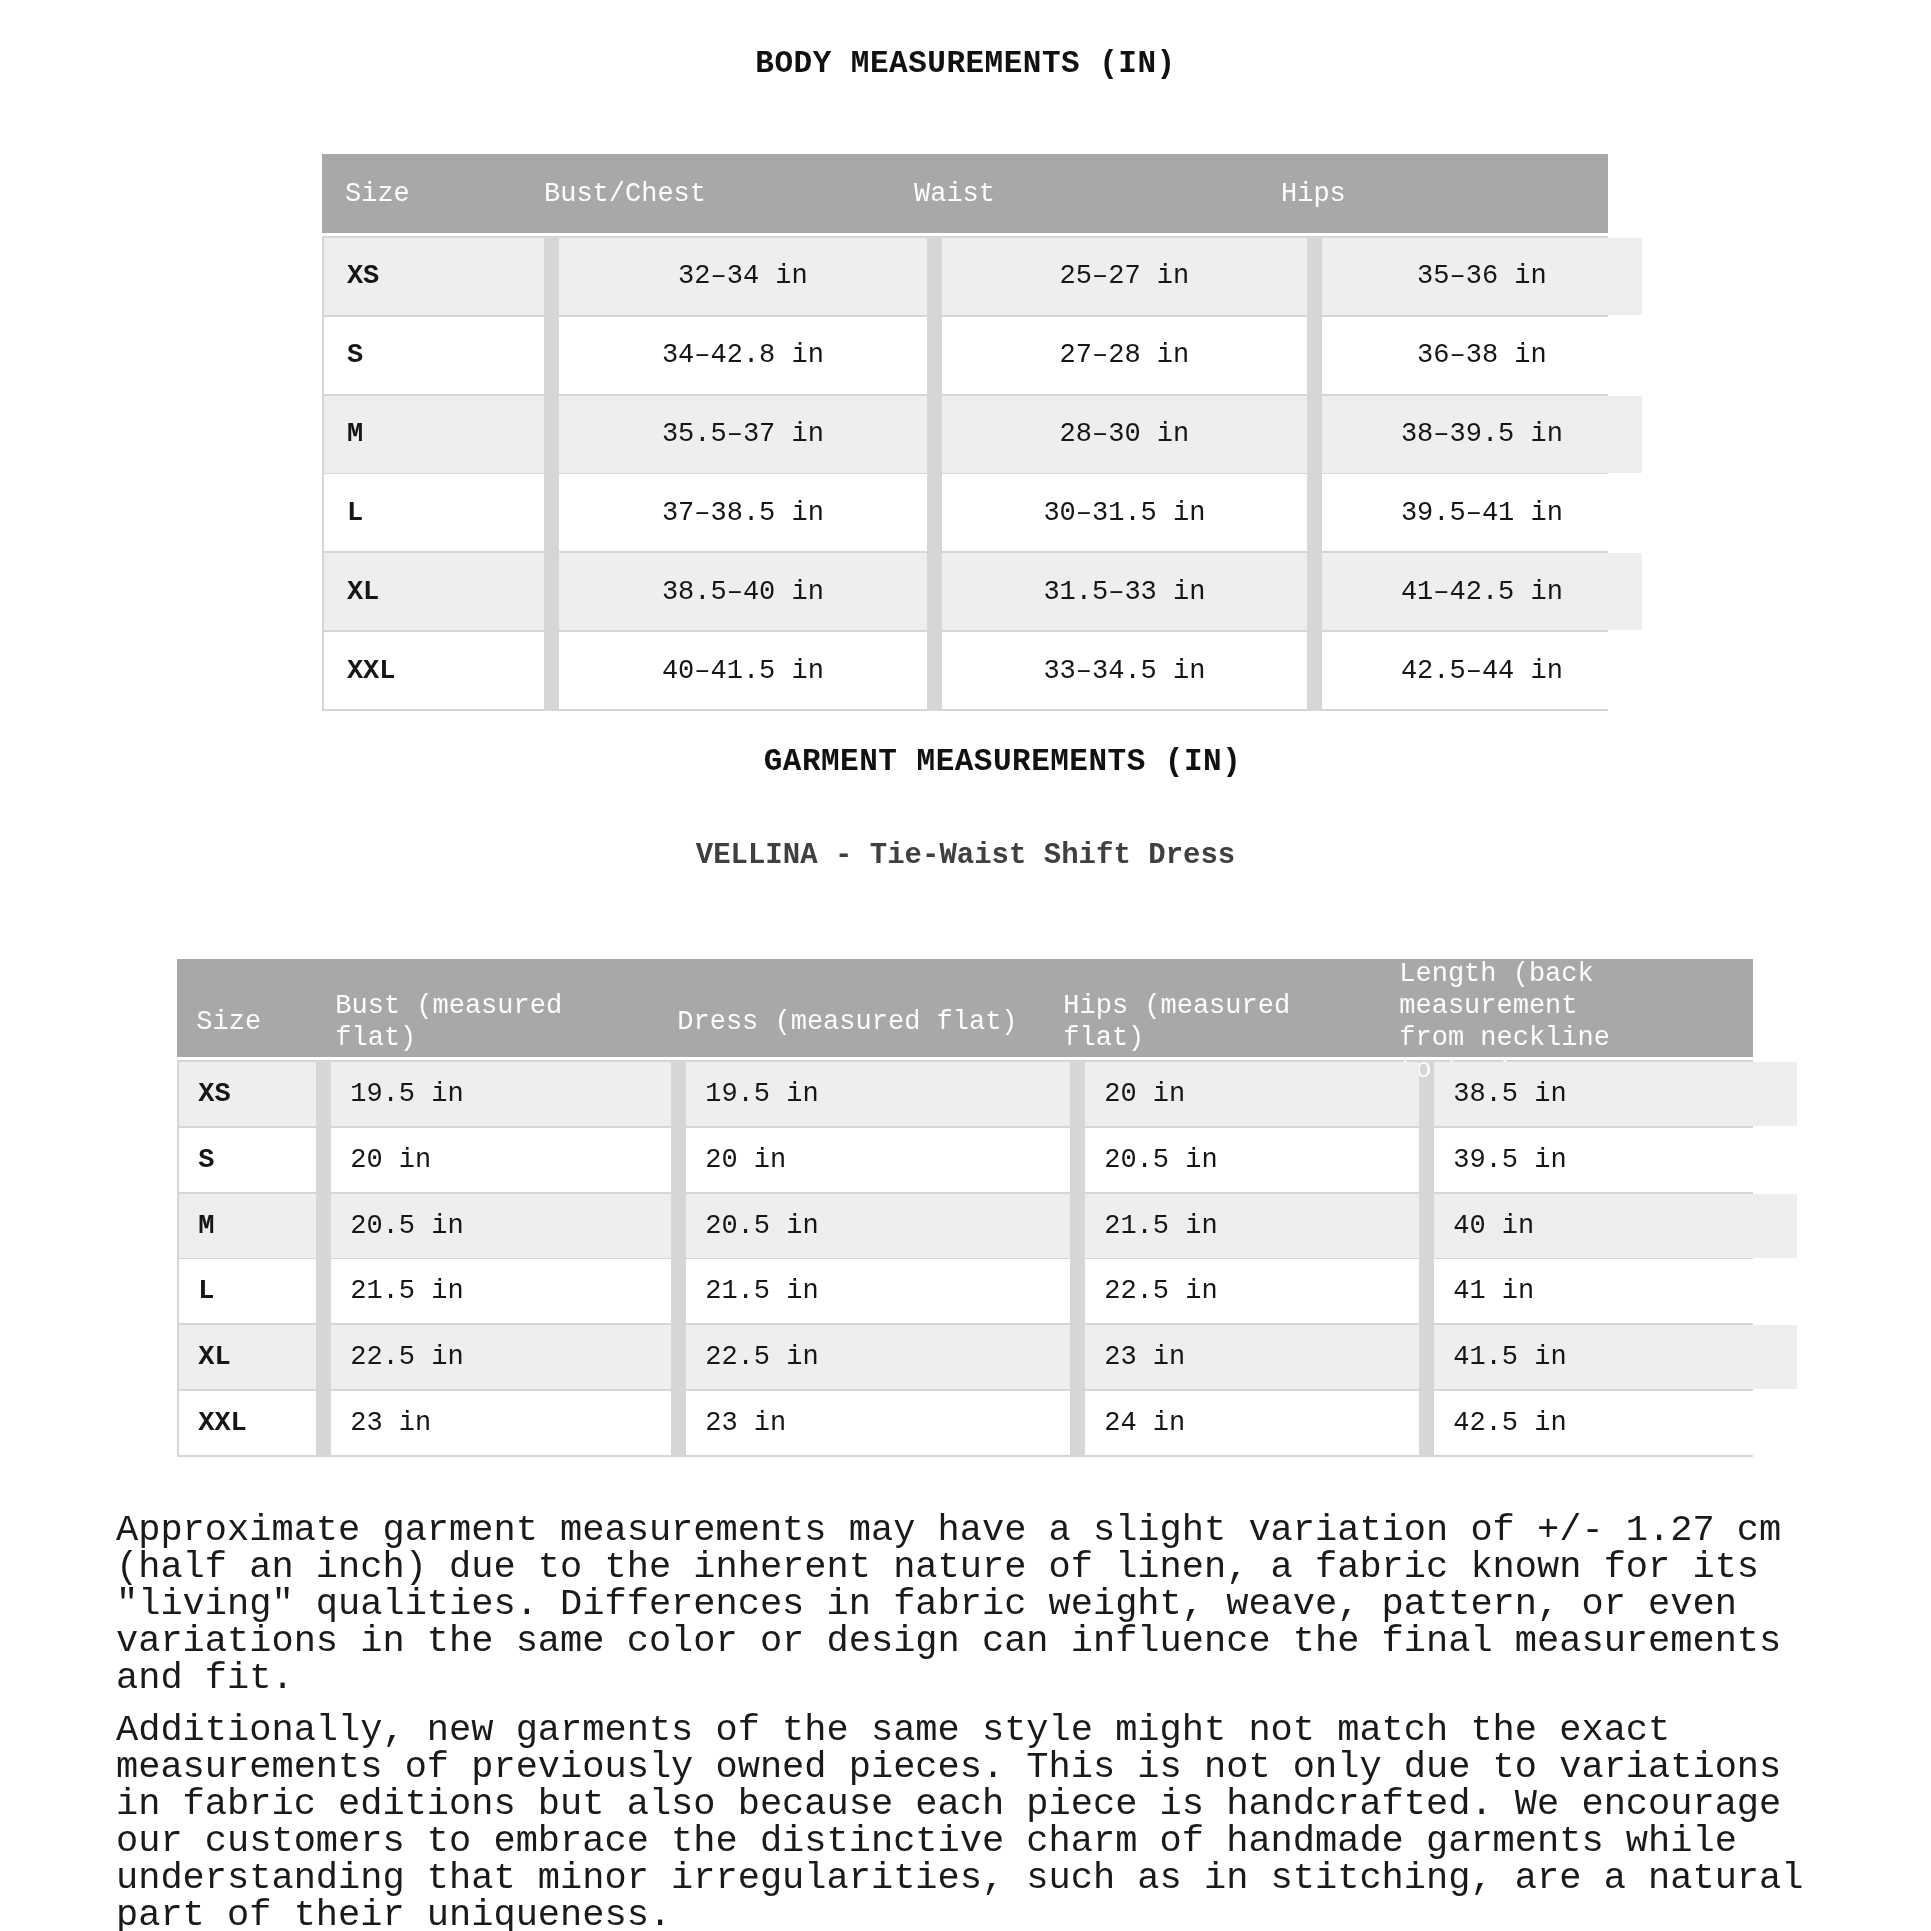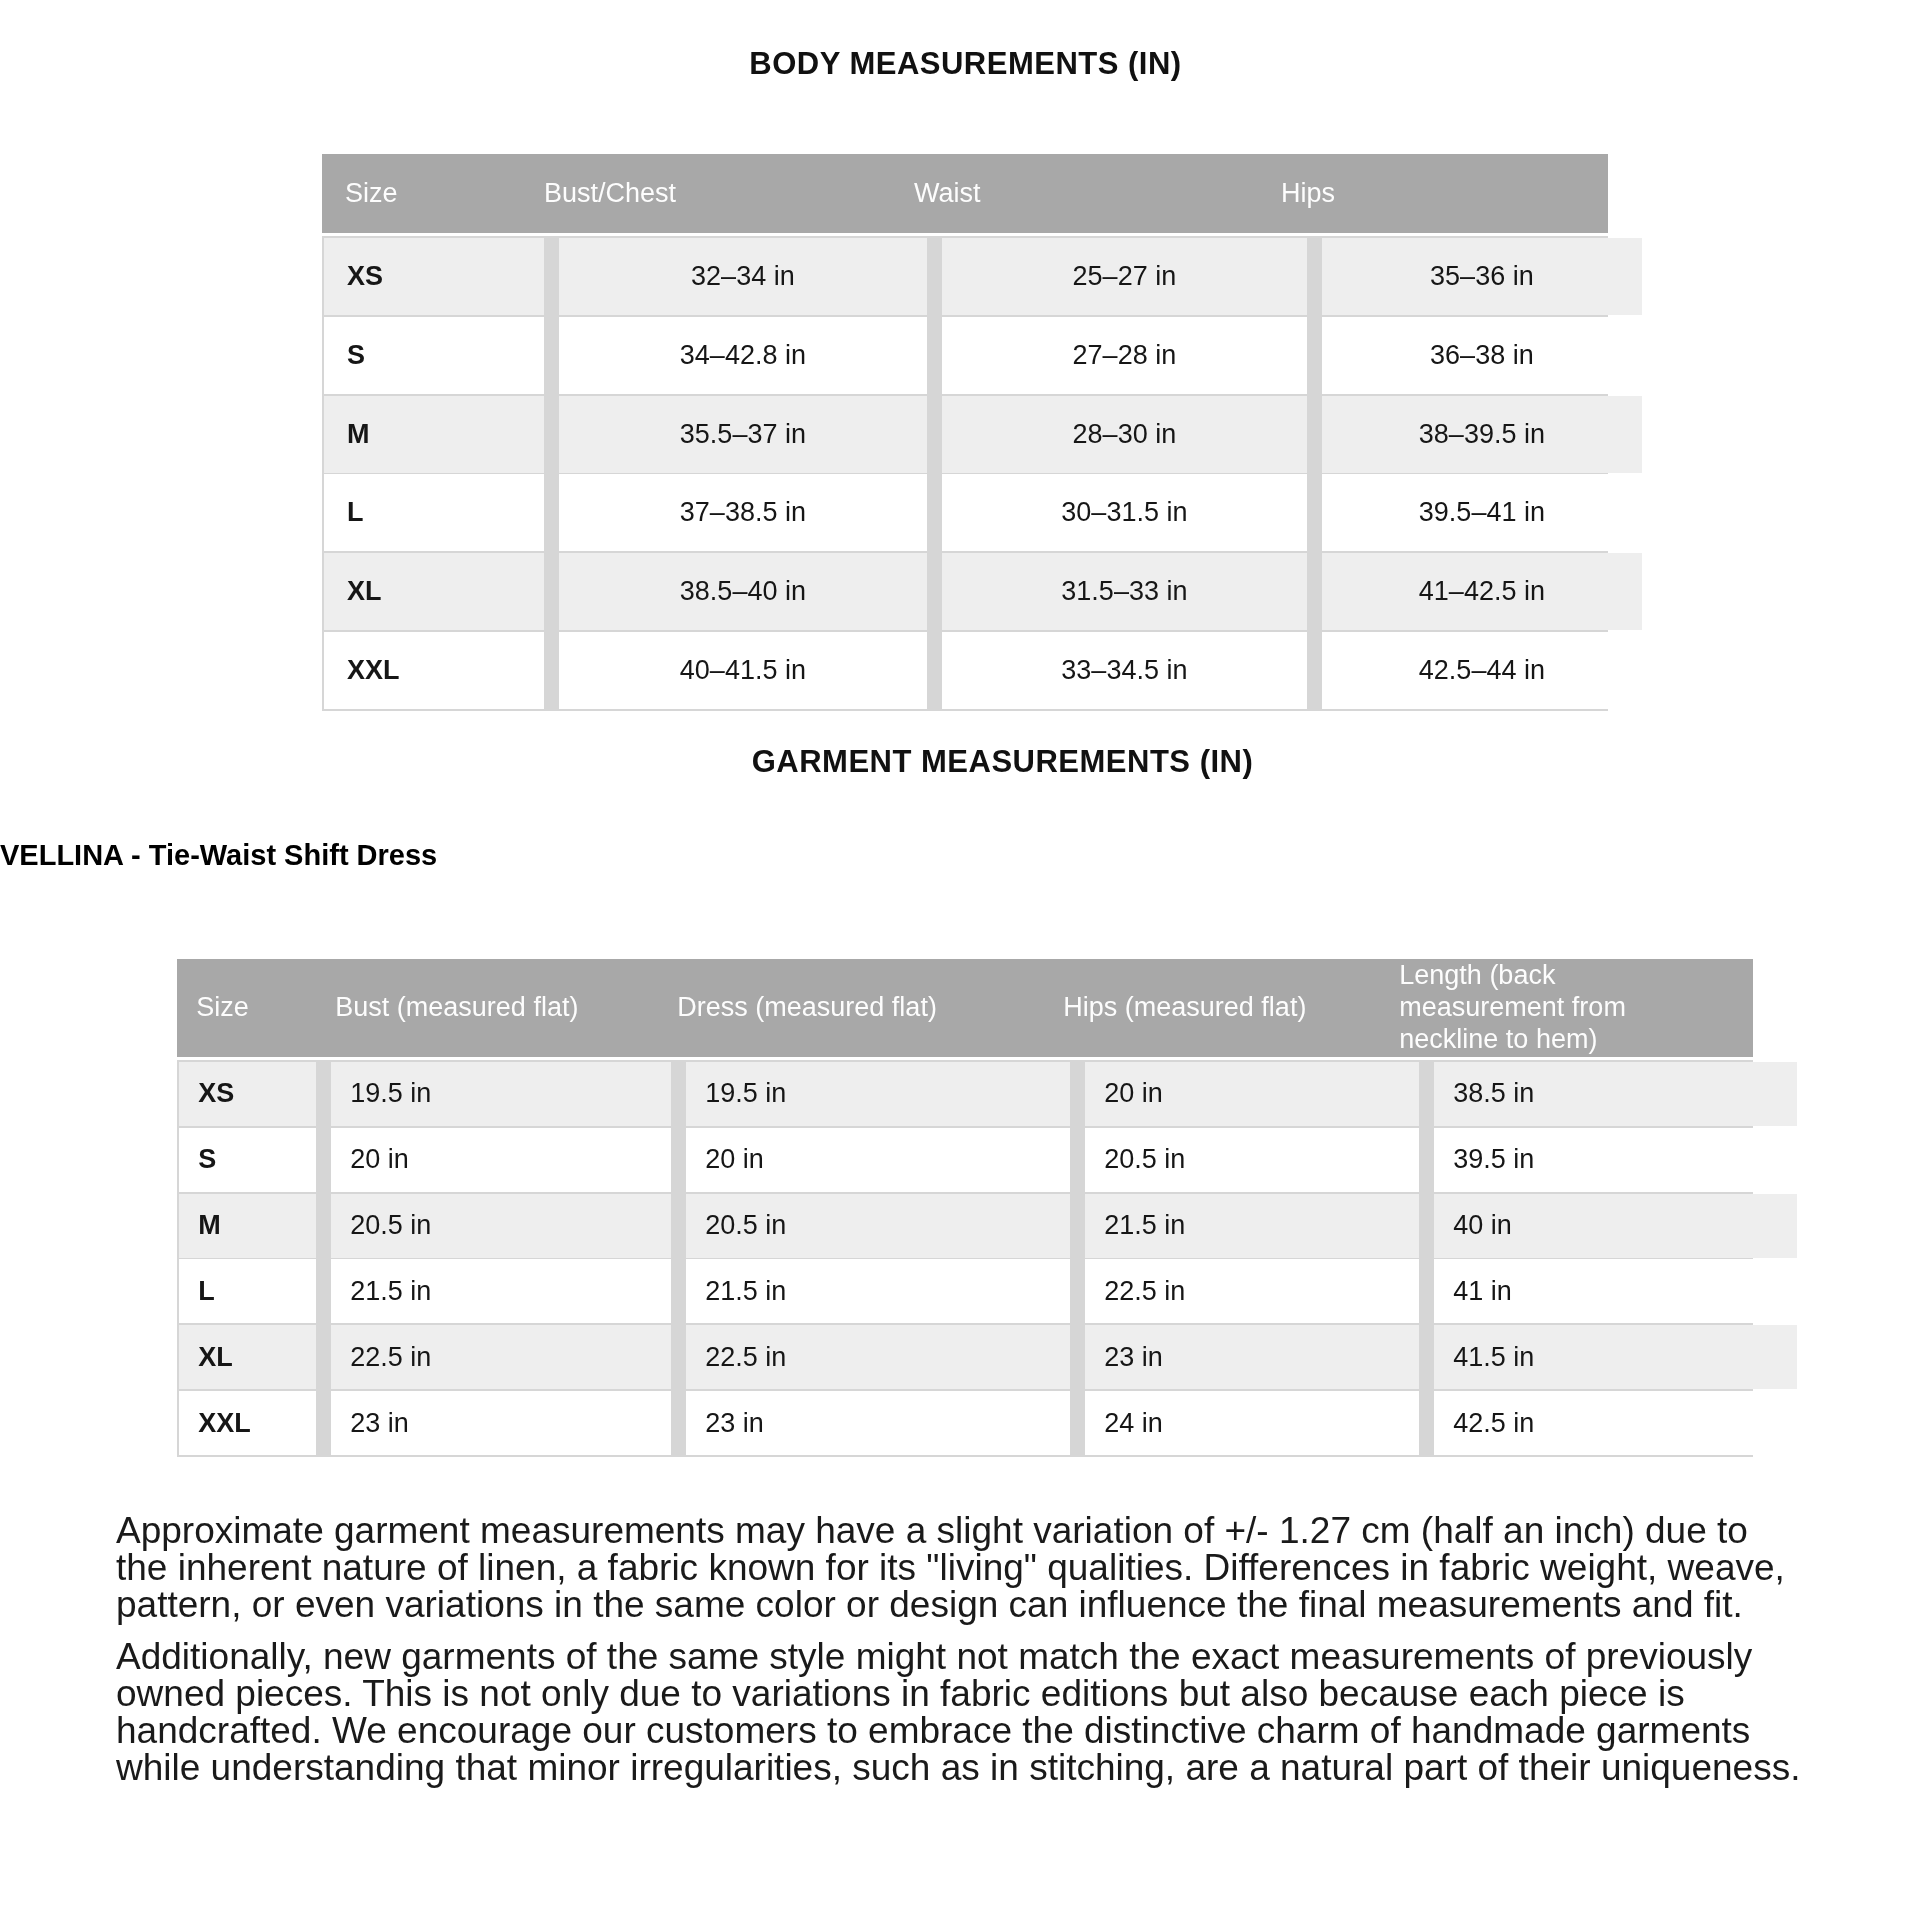--- a/index.html
+++ b/index.html
@@ -5,21 +5,21 @@
   html, body {
     margin: 0;
     padding: 0;
     background: #ffffff;
   }
   .page {
     position: relative;
     width: 1931px;
     height: 1931px;
     background: #ffffff;
-    font-family: Liberation Sans, sans-serif;
+    font-family: Liberation Mono, monospace;
     color: #161616;
     overflow: hidden;
   }
   .title {
     position: absolute;
     left: 0;
     width: 100%;
     text-align: center;
     font-size: 31px;
     font-weight: bold;
@@ -27,25 +27,25 @@
     margin: 0;
     color: #111111;
   }
   .t1 { top: 46px; }
   .t2 { top: 744px; padding-left: 37px; }
   .subtitle {
     position: absolute;
     left: 0;
     top: 839px;
     width: 100%;
-    text-align: left;
+    text-align: center;
     font-size: 29px;
     font-weight: bold;
     margin: 0;
-    color: #000000;
+    color: #404040;
   }
 
   
   .table { position: absolute; }
   .thead {
     display: grid;
     align-items: center;
     background: #a8a8a8;
     color: #fdfdfd;
     font-size: 27px;

